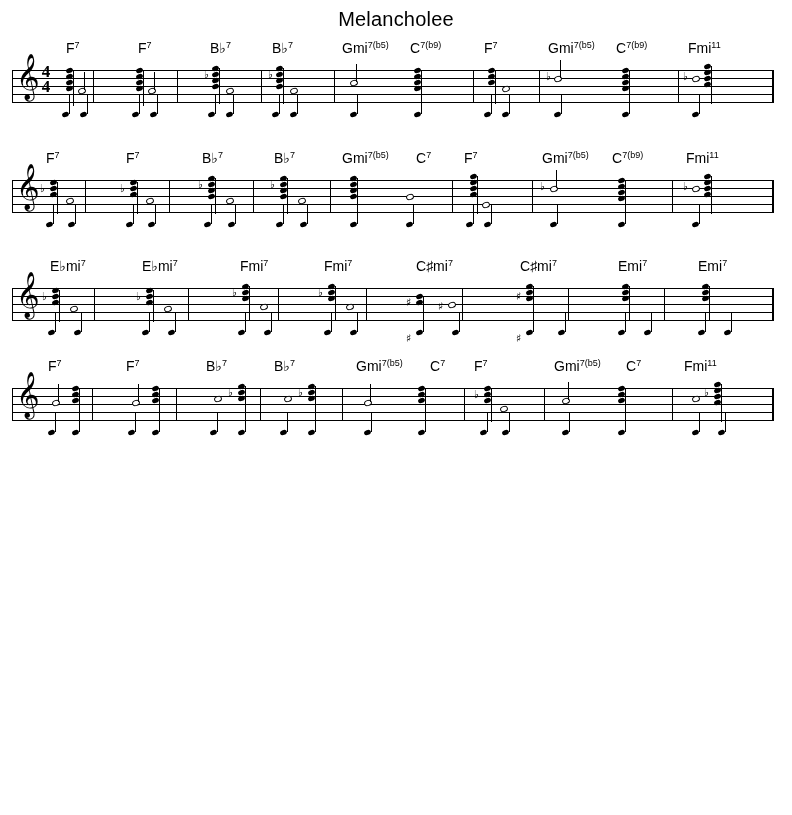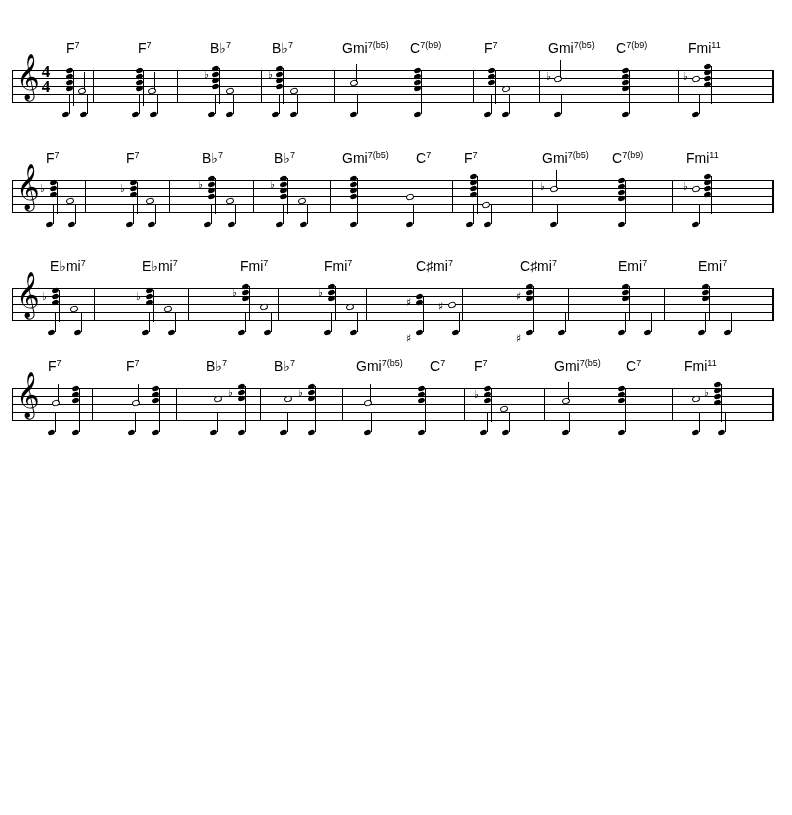--- a/index.html
+++ b/index.html
@@ -135,20 +135,21 @@
     font-size: 11px;
     line-height: 9px;
     font-family: "DejaVu Sans", sans-serif;
   }
 </style>
 </head>
 <body>
 
 <div class="sheet">
 
+  <div class="title">Melancholee</div>
 
   <div class="system" style="top:40px;">
     <div class="staff">
       <div class="line l0"></div>
       <div class="line l1"></div>
       <div class="line l2"></div>
       <div class="line l3"></div>
       <div class="line l4"></div>
     </div>
     <div class="clef">𝄞</div>

